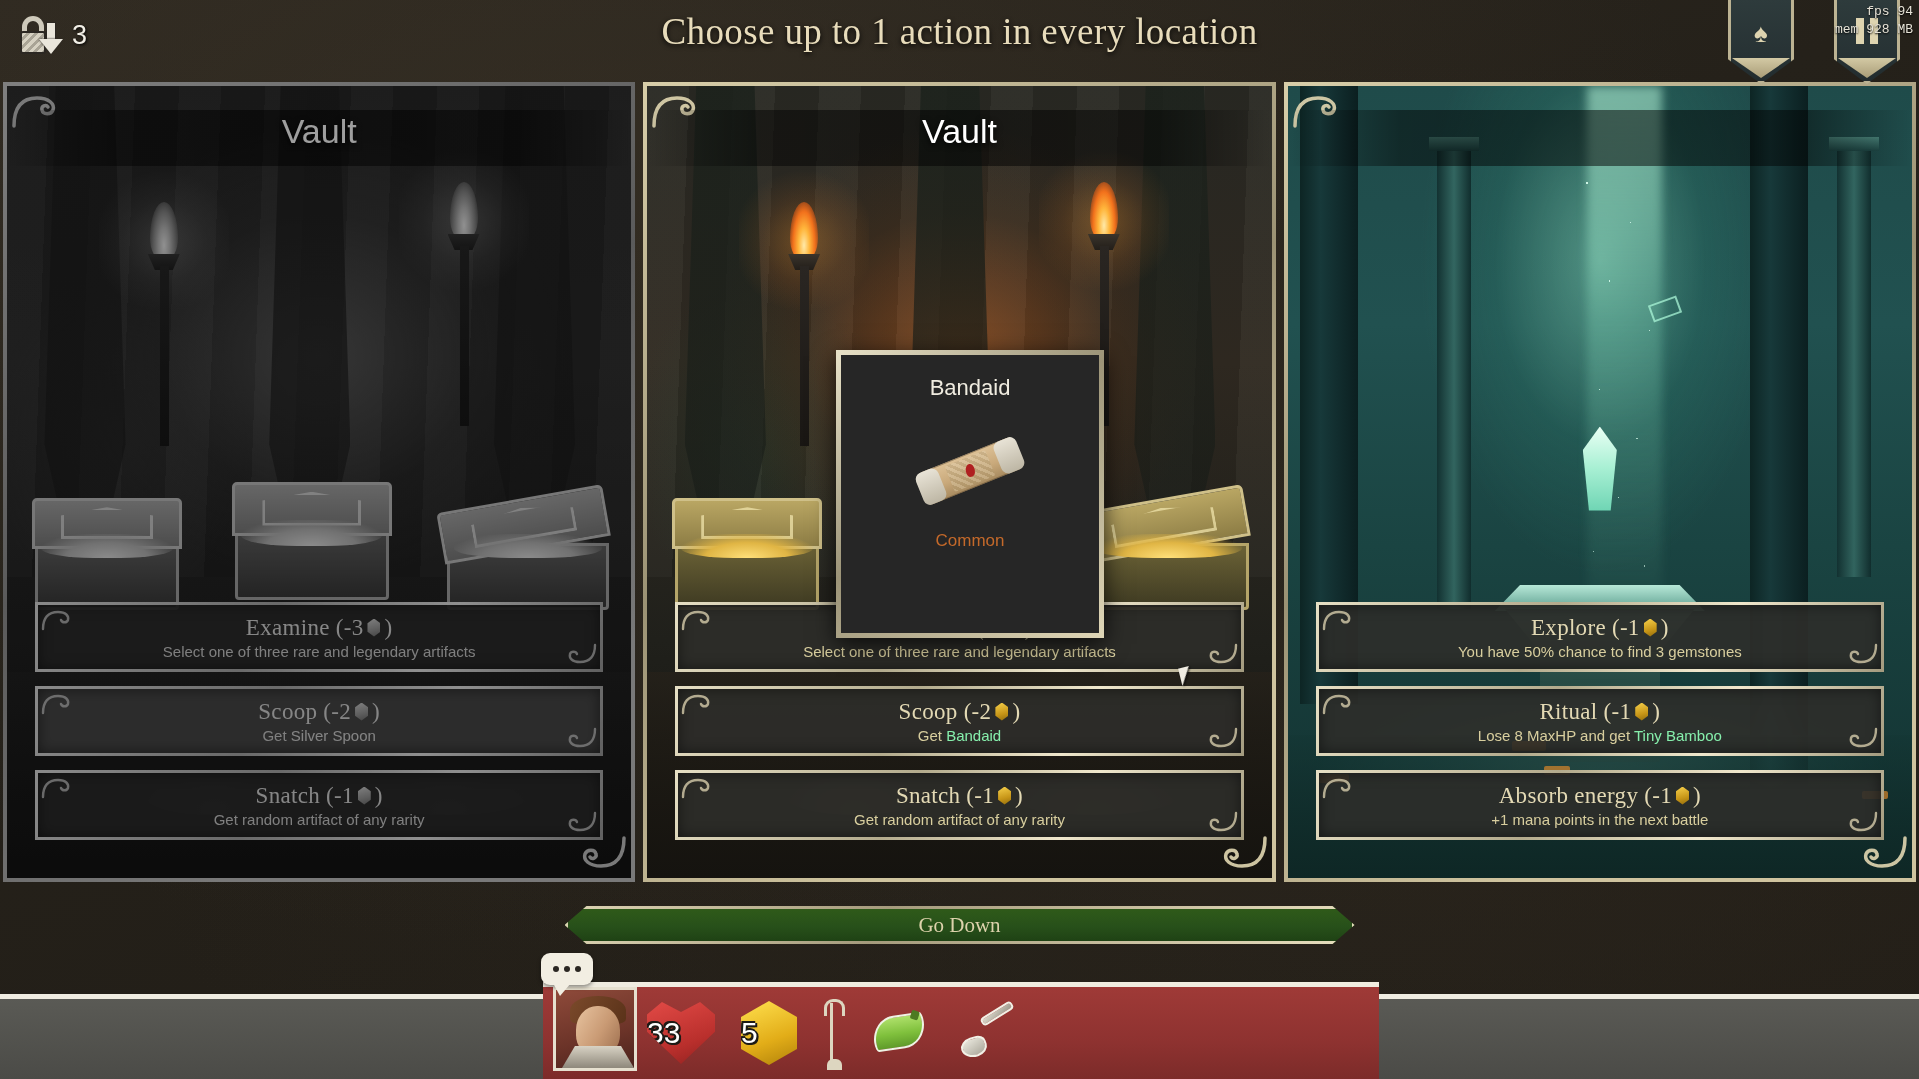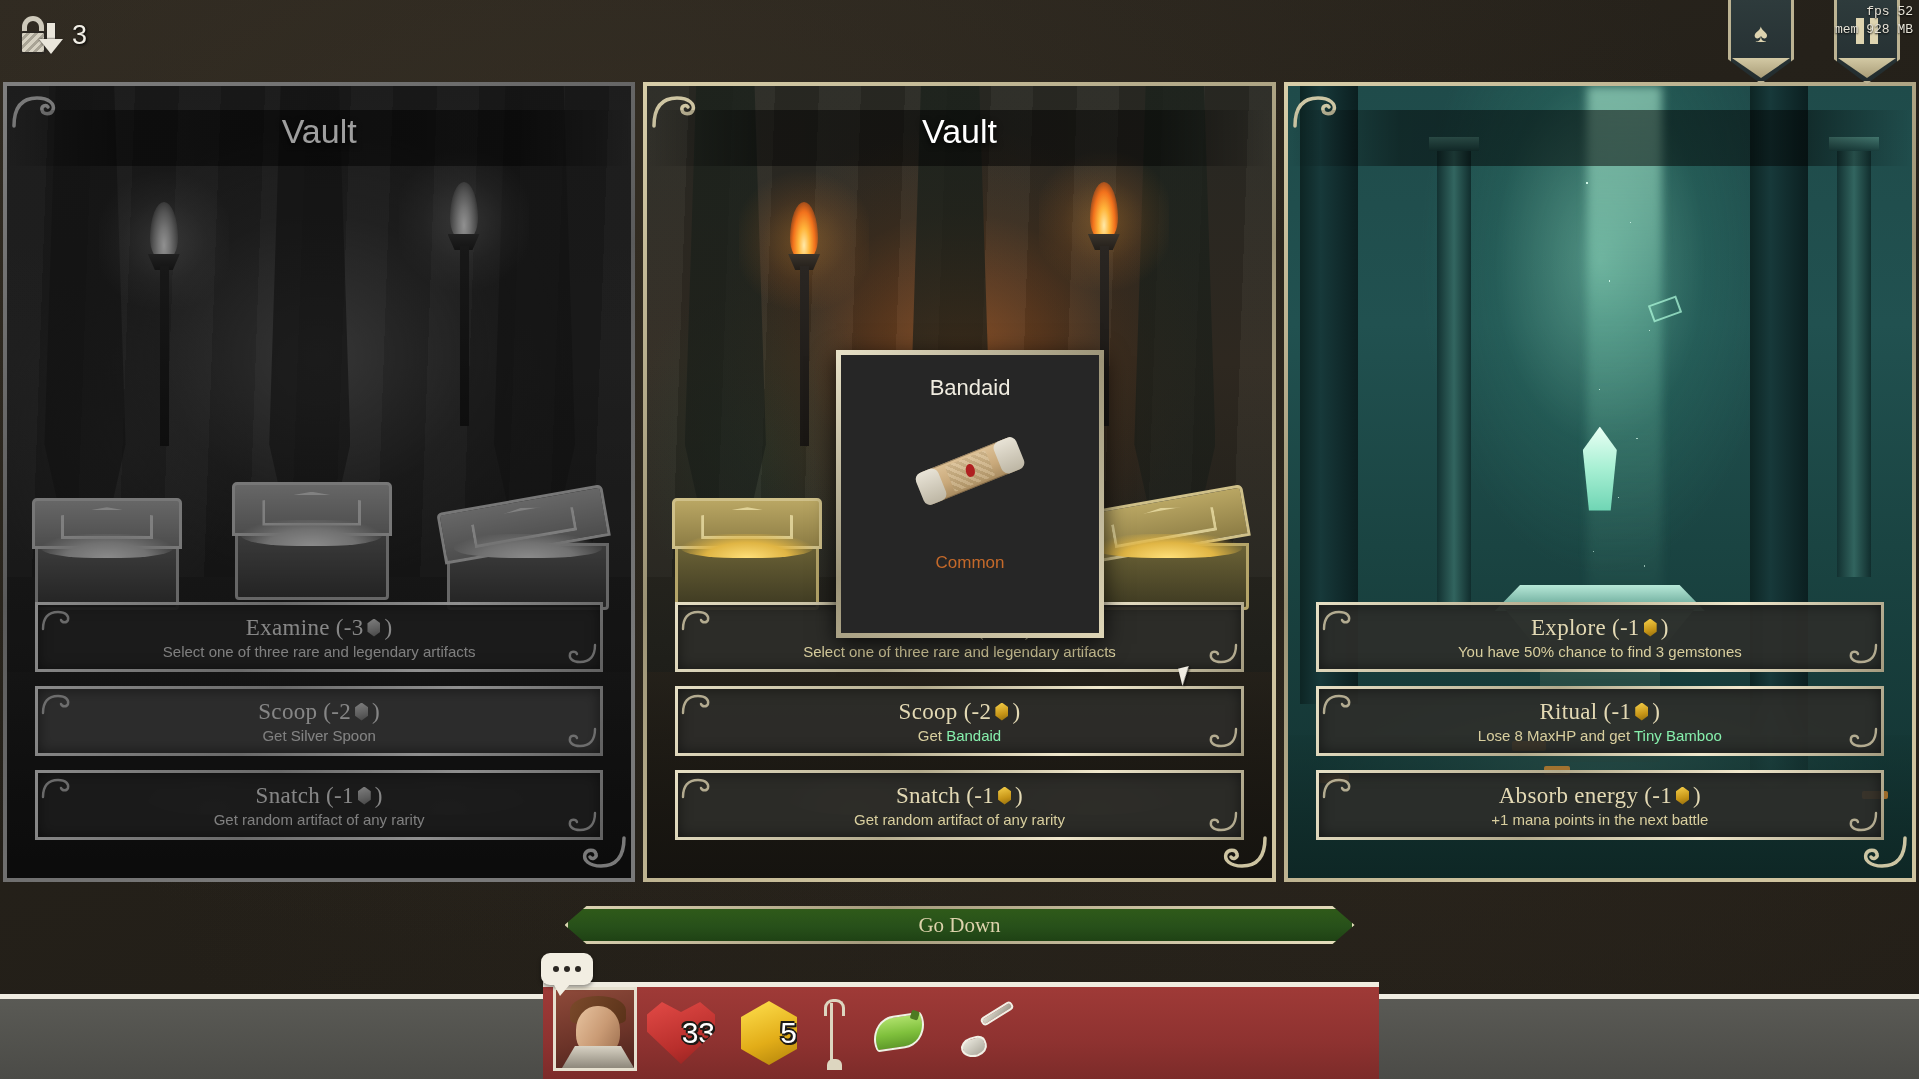--- a/index.html
+++ b/index.html
@@ -338,21 +338,21 @@
     background: repeating-linear-gradient(45deg, rgba(255,255,255,0.12) 0 3px, rgba(0,0,0,0.06) 3px 6px),
                 linear-gradient(180deg,#d8bd91,#bb9e6f);
     border-radius: 3px;
   }
   .bandaid .blood {
     position: absolute; left: 48px; top: 10px; width: 9px; height: 13px;
     background: #b02020; border-radius: 50% 50% 45% 45%;
     transform: rotate(12deg);
   }
   #tooltip-rarity {
-    font-size: 17px; color: #c4692a; margin-top: 24px;
+    font-size: 17px; color: #c4692a; margin-top: 2px;
   }
   #tooltip-desc {
     font-size: 17px; color: #efeade; text-align: center;
     margin-top: 12px; line-height: 1.32; padding: 0 2px;
   }
   
   #cursor {
     position: absolute; left: 1180px; top: 666px; width: 0; height: 0;
     z-index: 90;
     border-left: 11px solid #f0ece2;
@@ -417,21 +417,21 @@
     display: flex; align-items: center; justify-content: center; gap: 5px;
     box-shadow: 0 2px 4px rgba(0,0,0,0.45);
   }
   #speech-bubble i { display: block; width: 6px; height: 6px; border-radius: 50%; background: #2b2722; }
   #speech-bubble::after {
     content: ""; position: absolute; left: 12px; bottom: -11px;
     border-left: 7px solid transparent; border-right: 11px solid transparent;
     border-top: 13px solid #f2eee2;
   }
   .stat-chip {
-    position: relative; display: flex; align-items: center; justify-content: flex-end;
+    position: relative; display: flex; align-items: center; justify-content: flex-start;
     font-size: 30px; color: #fff;
     text-shadow: -2px 0 #1d1a16, 2px 0 #1d1a16, 0 -2px #1d1a16, 0 2px #1d1a16, 2px 2px #1d1a16, -2px -2px #1d1a16;
   }
   .heart-chip {
     width: 68px; height: 62px;
     background: linear-gradient(160deg,#e24a46,#b92f2c 65%,#8f2220);
     clip-path: polygon(50% 100%, 0 48%, 0 20%, 22% 0, 50% 16%, 78% 0, 100% 20%, 100% 48%);
     filter: drop-shadow(0 0 2px rgba(0,0,0,0.8));
   }
   .gem-chip {
@@ -488,40 +488,41 @@
     <div id="depth-indicator">
       <span class="lock-glyph">
         <span class="shackle"></span>
         <span class="body"></span>
         <span class="arrow-stem"></span>
         <span class="arrow-head"></span>
       </span>
       <span id="depth-count">3</span>
     </div>
 
+    <div id="instruction-title">Choose up to 1 action in every location</div>
 
     <div class="banner-btn" id="banner-cards">
       <span class="cloth"></span>
       <span class="glyph">♠</span>
       <span class="base"></span>
     </div>
 
     <div class="banner-btn" id="banner-pause">
       <span class="cloth"></span>
       <span class="glyph">
         <span class="pause-bars">
             <i></i>
             <i></i>
           </span>
       </span>
       <span class="base"></span>
     </div>
 
     <div id="perf-stats">
-      <div>fps 52</div>
+      <div>fps 94</div>
       <div>mem 928 MB</div>
     </div>
   </div>
 
   <div id="locations">
 
     <div class="location-panel dimmed">
       <div class="panel-art art-vault">
         <div class="vault-bg"></div>
         <div class="vault-wall"></div>

